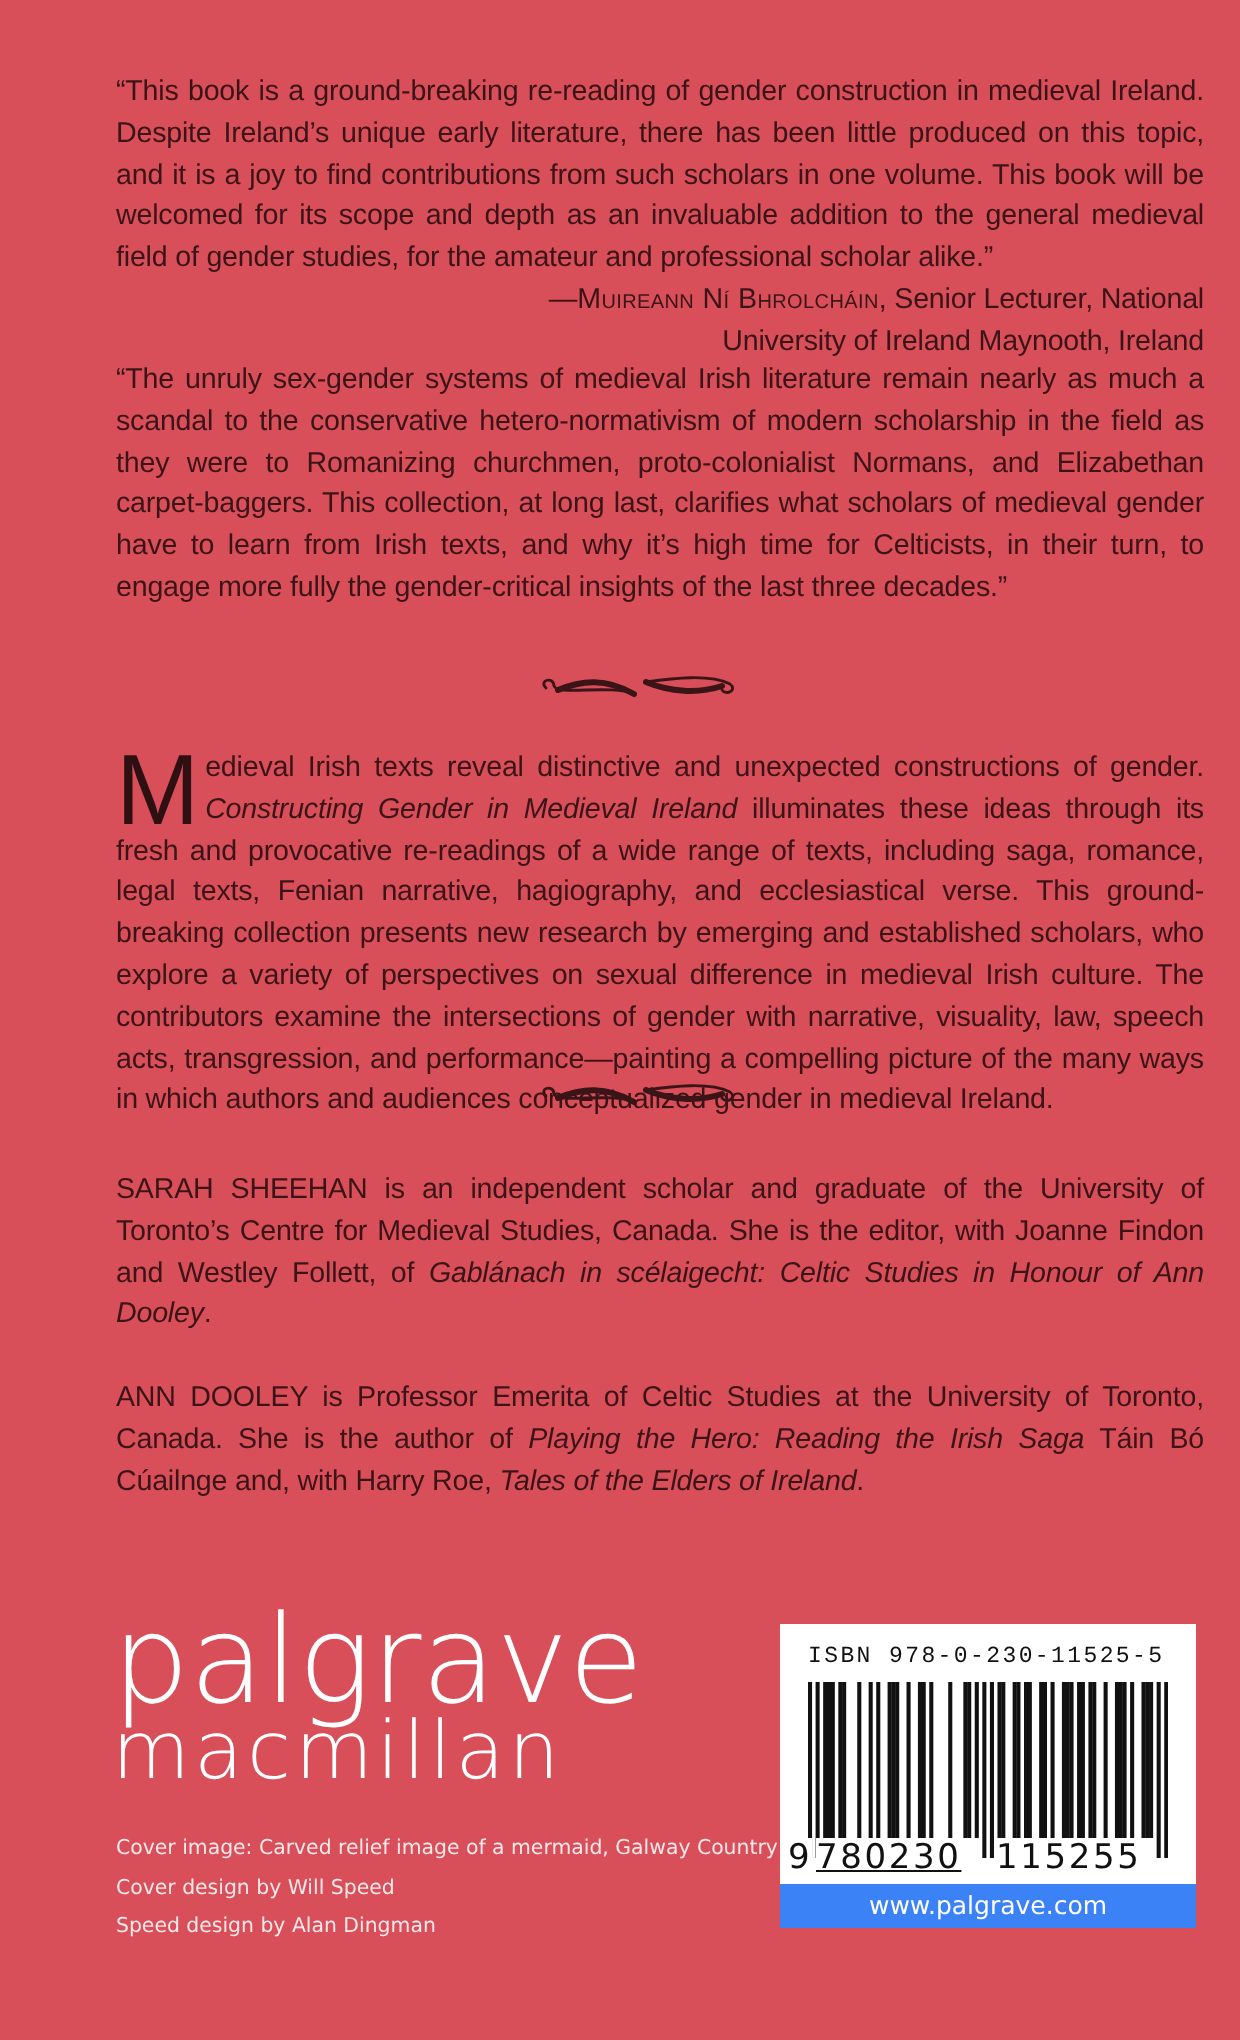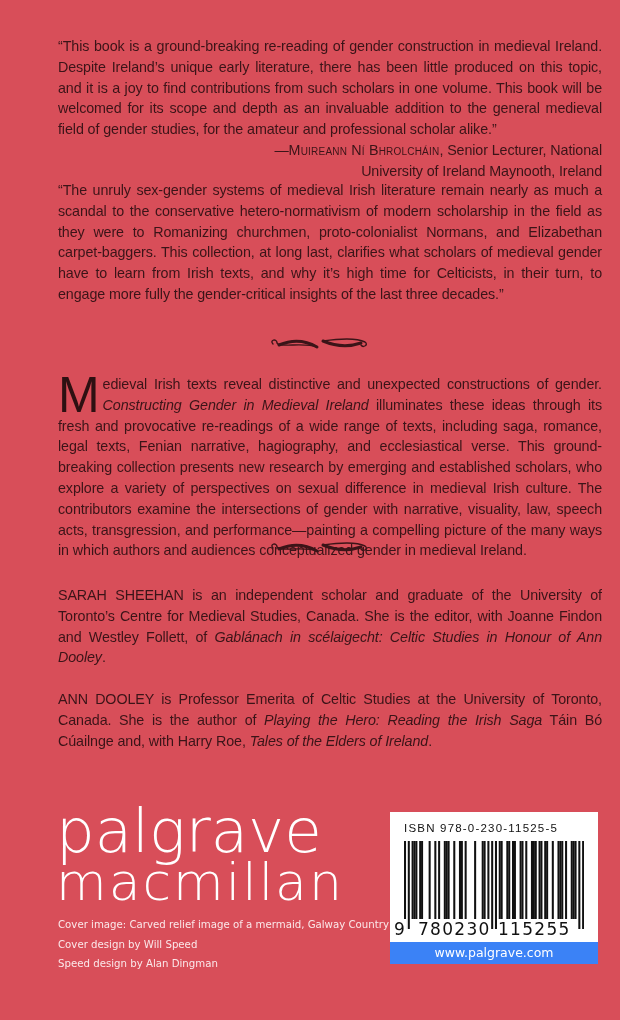--- a/index.html
+++ b/index.html
@@ -30,34 +30,34 @@
     margin: 1px 3px -2px 0; color: #2e1012;
     font-family: "Liberation Sans", sans-serif;
   }
   .bio p { margin: 0 0 21px 0; }
   .logo {
     position: absolute; left: 56px; color: #fff;
     font-family: "DejaVu Sans", sans-serif;
     font-weight: 300; line-height: 1;
   }
   .logo-1 { top: 800px; font-size: 61px; letter-spacing: 0px; }
-  .logo-2 { top: 856px; font-size: 52px; letter-spacing: 2px; }
+  .logo-2 { top: 856px; font-size: 40px; letter-spacing: 2px; }
   .credits {
     position: absolute; left: 58px; top: 915px;
     color: #fbe8ea; font-size: 10.2px; line-height: 19.5px;
     font-family: "DejaVu Sans", sans-serif;
   }
   .credits div { white-space: nowrap; }
   .barcode-box {
     position: absolute; left: 390px; top: 812px;
     width: 208px; height: 152px; background: #fff;
   }
   .isbn-text {
     position: absolute; left: 14px; top: 10px;
-    font-family: Liberation Sans, sans-serif; font-size: 11.5px;
+    font-family: Liberation Mono, monospace; font-size: 11.5px;
     color: #111; letter-spacing: 1.2px; white-space: nowrap;
   }
   .bars { position: absolute; left: 14px; top: 29px; }
   .ean-digits {
     position: absolute; top: 107px; left: 4px; width: 200px; height: 20px;
     font-family: "DejaVu Sans", sans-serif; font-size: 17px; color: #111;
   }
   .ean-digits span { position: absolute; top: 0; background: #fff; letter-spacing: 1.3px; }
   .url-strip {
     position: absolute; left: 0; bottom: 0; width: 208px; height: 22px;
@@ -165,17 +165,17 @@
       <rect x="157.26" y="0" width="2.04" height="78" fill="#111"></rect>
       <rect x="161.05" y="0" width="2.04" height="78" fill="#111"></rect>
       <rect x="166.74" y="0" width="2.04" height="78" fill="#111"></rect>
       <rect x="168.63" y="0" width="2.04" height="78" fill="#111"></rect>
       <rect x="170.53" y="0" width="2.04" height="78" fill="#111"></rect>
       <rect x="174.32" y="0" width="2.04" height="88" fill="#111"></rect>
       <rect x="178.11" y="0" width="2.04" height="88" fill="#111"></rect>
     </svg>
   <div class="ean-digits">
     <span style="left:0px;">9</span>
-    <span style="left:24px;">780230</span>
+    <span style="left:14px;text-decoration:underline;">780230</span>
     <span style="left:104px;">115255</span>
   </div>
   <div class="url-strip">www.palgrave.com</div>
 </div>
 
 </body></html>

